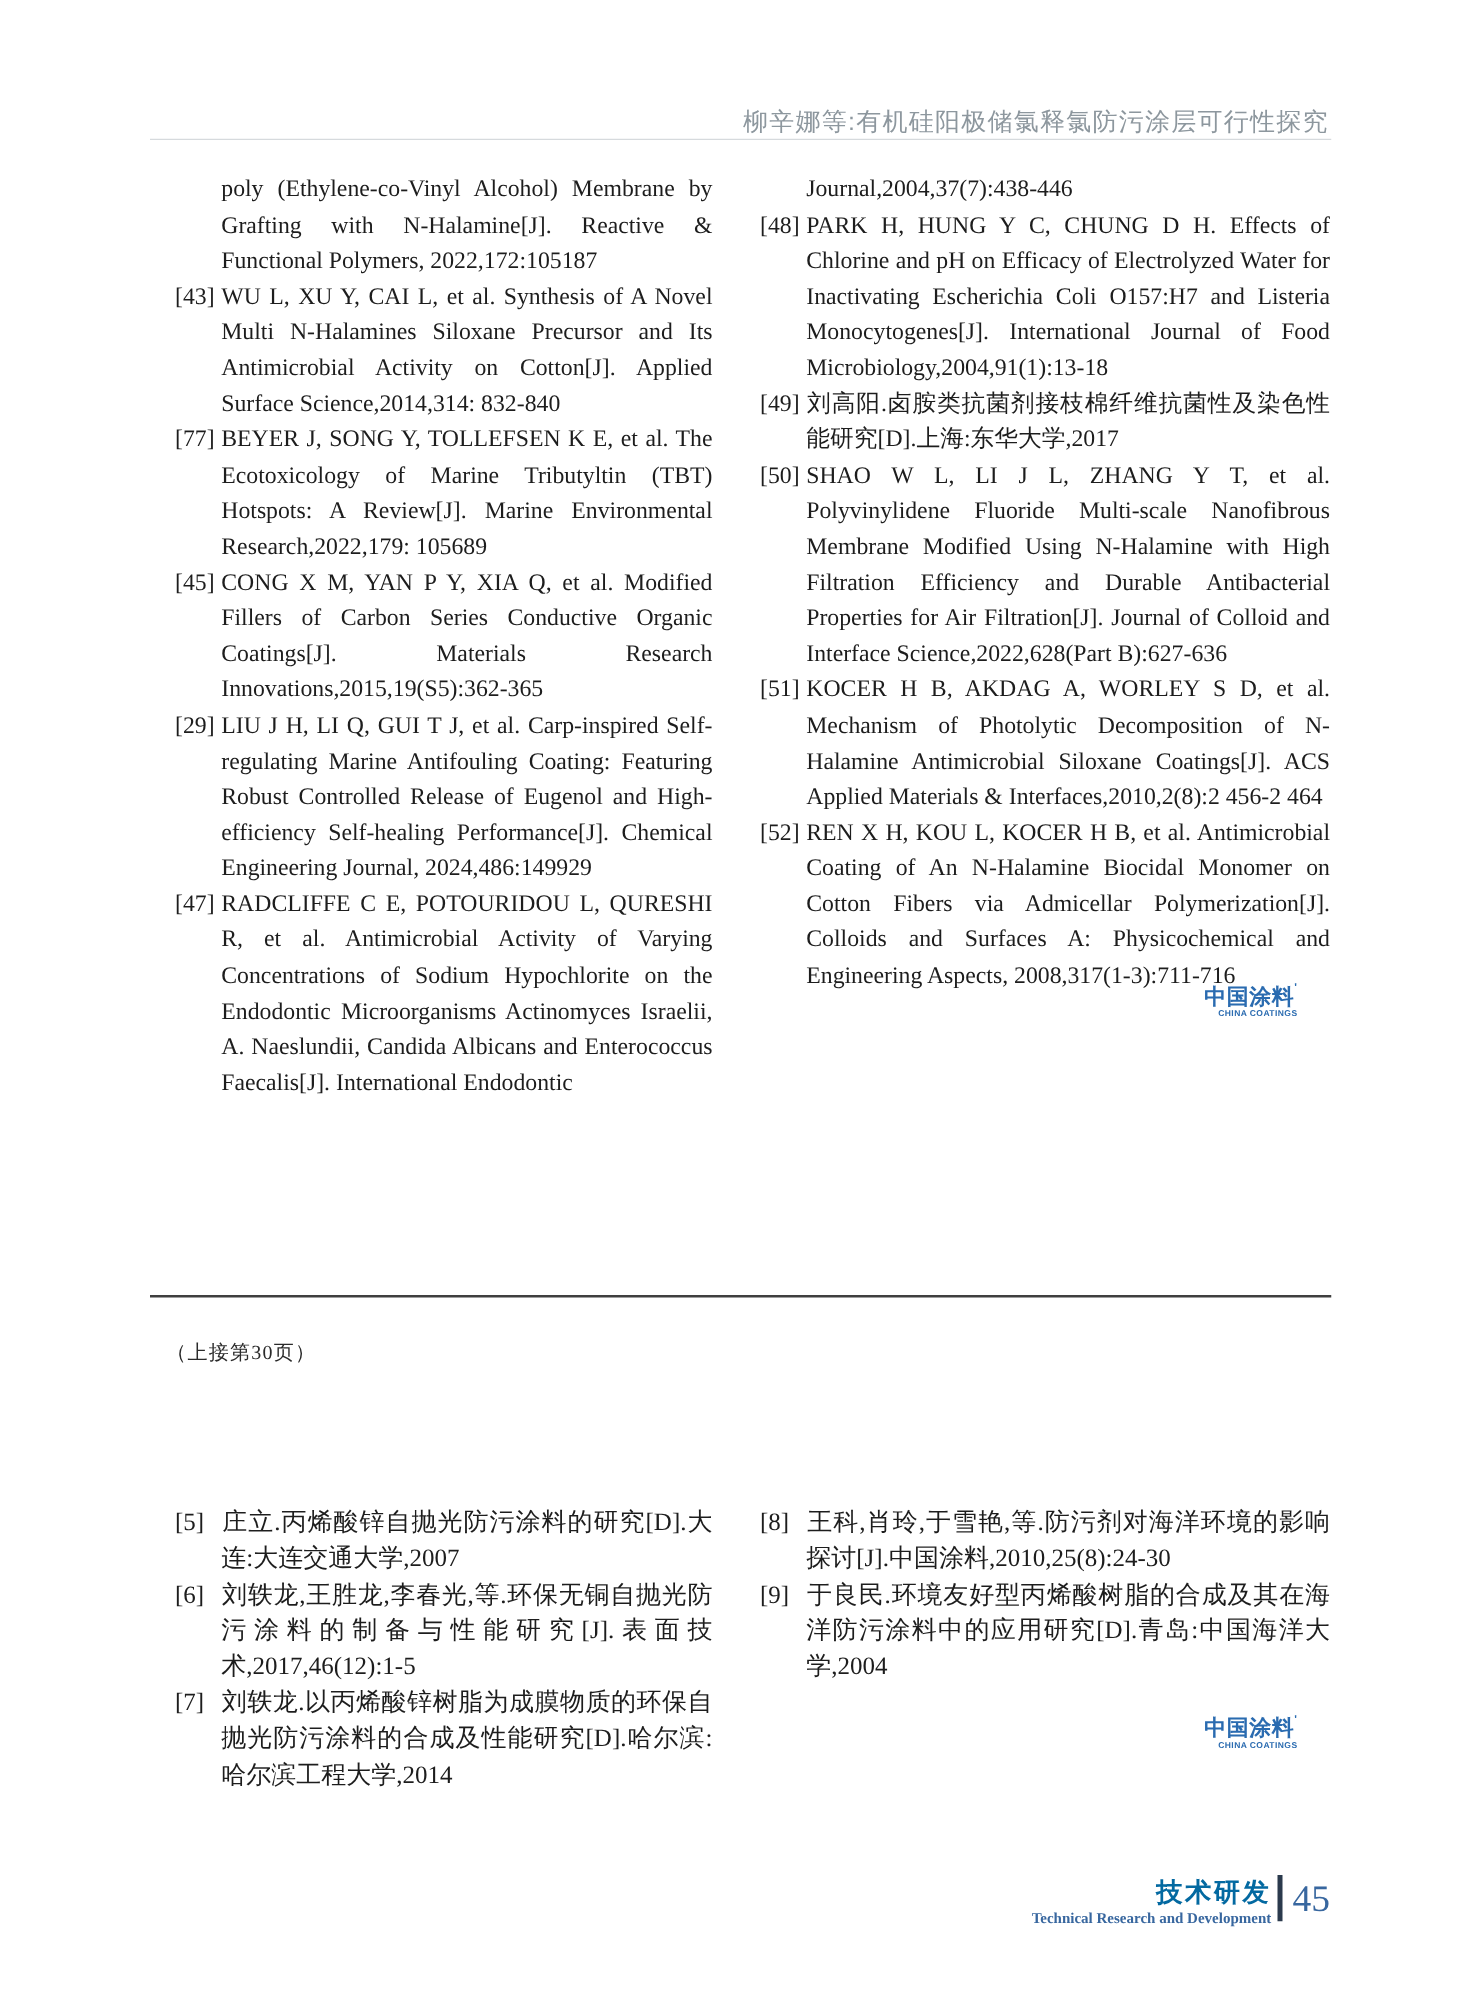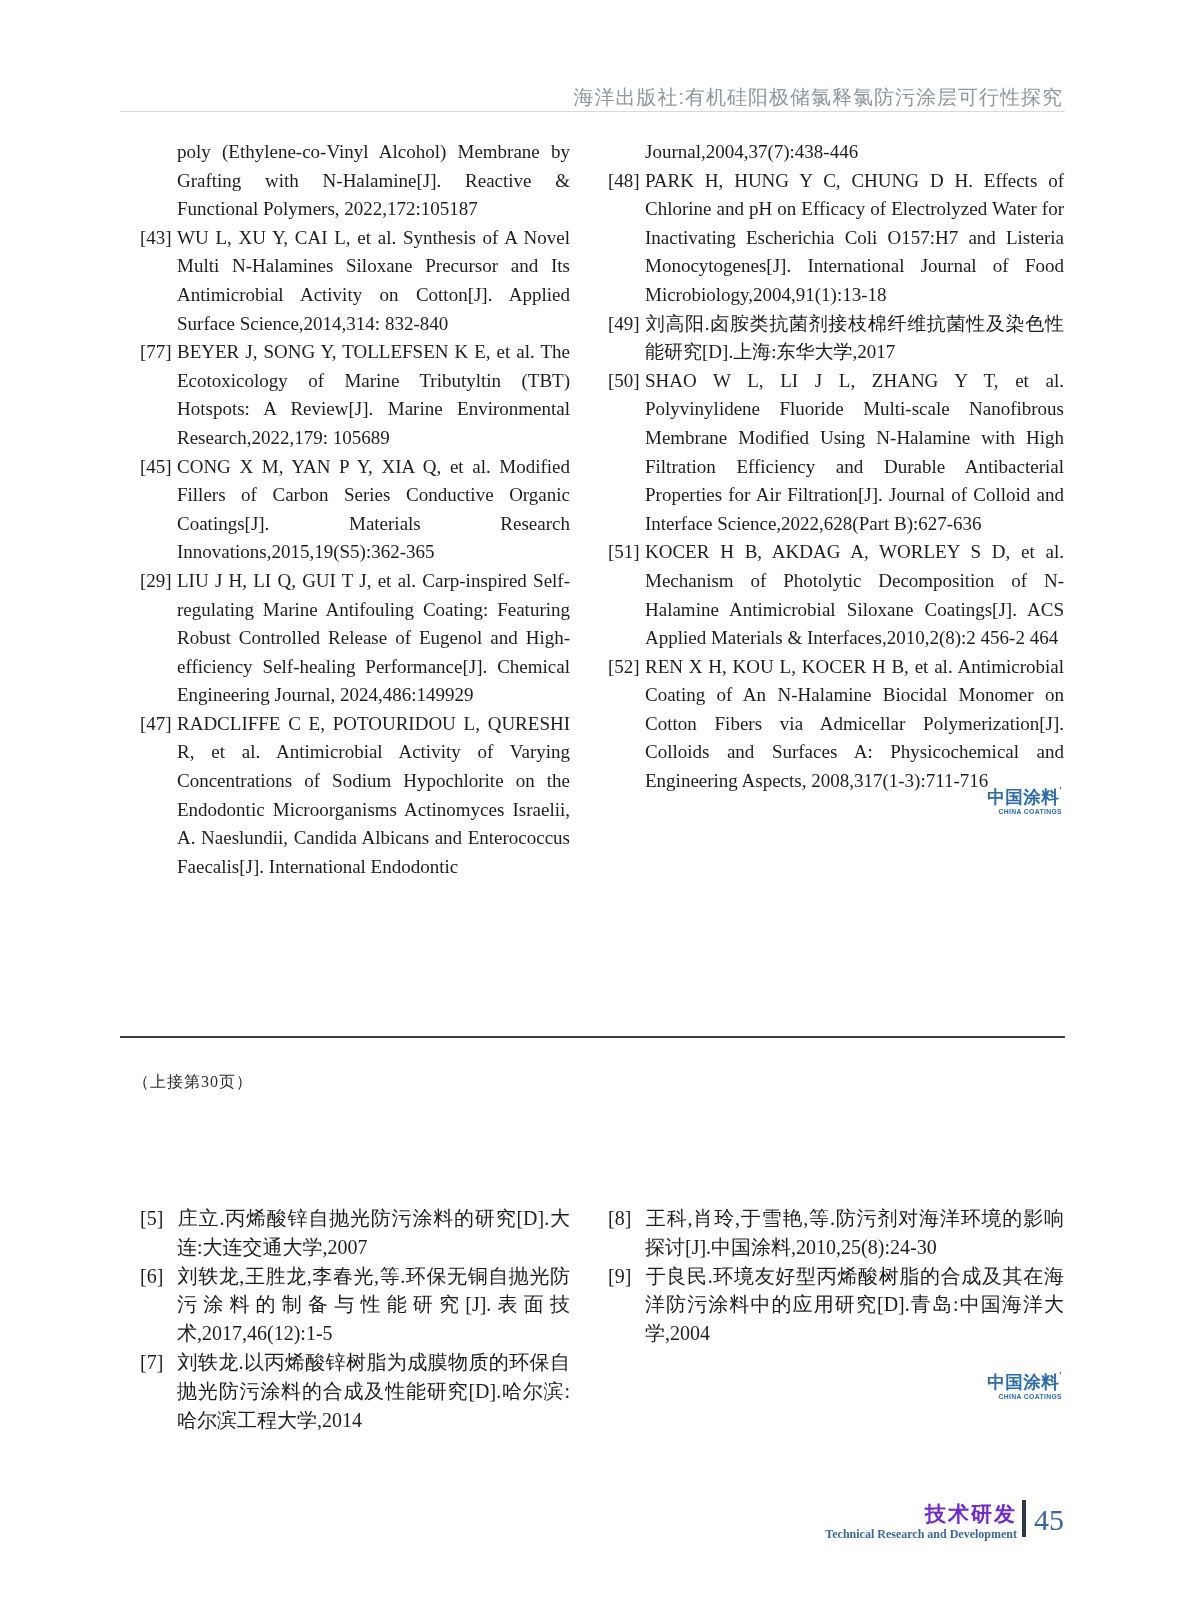--- a/index.html
+++ b/index.html
@@ -54,21 +54,20 @@
   }
   
   .logo {
     position: absolute;
     left: 963px;
     width: 75px;
     text-align: right;
     color: #2a6bb0;
     font-family: "Liberation Sans", "DejaVu Sans", sans-serif;
     line-height: 1;
-    margin-left: 24px;
   }
   .logo-cn {
     font-size: 17.5px;
     font-weight: bold;
     letter-spacing: 0.5px;
     white-space: nowrap;
   }
   .logo-tick {
     font-size: 9px;
     vertical-align: top;
@@ -101,21 +100,21 @@
   }
   
   .footer-section-cn {
     position: absolute;
     right: 170px;
     top: 1500px;
     font-family: "Liberation Sans", "DejaVu Sans", sans-serif;
     font-size: 21px;
     font-weight: bold;
     letter-spacing: 2px;
-    color: #6d28d9;
+    color: #0369a1;
     white-space: nowrap;
   }
   .footer-section-en {
     position: absolute;
     right: 170px;
     top: 1527px;
     font-size: 12px;
     font-weight: bold;
     color: #38679f;
     white-space: nowrap;
@@ -134,21 +133,21 @@
     top: 1503px;
     font-size: 30px;
     color: #38679f;
   }
 </style>
 </head>
 <body>
 
 <div class="page">
 
-  <div class="running-title">海洋出版社:有机硅阳极储氯释氯防污涂层可行性探究</div>
+  <div class="running-title">柳辛娜等:有机硅阳极储氯释氯防污涂层可行性探究</div>
   <div class="header-rule"></div>
 
   <div class="refcol en" id="top-left">
     <div class="ref"><span class="ref-marker"></span><span class="ref-text">poly (Ethylene-co-Vinyl Alcohol) Membrane by Grafting with N-Halamine[J]. Reactive &amp; Functional Polymers, 2022,172:105187</span></div>
     <div class="ref"><span class="ref-marker">[43]</span><span class="ref-text">WU L, XU Y, CAI L, et al. Synthesis of A Novel Multi N-Halamines Siloxane Precursor and Its Antimicrobial Activity on Cotton[J]. Applied Surface Science,2014,314: 832-840</span></div>
     <div class="ref"><span class="ref-marker">[77]</span><span class="ref-text">BEYER J, SONG Y, TOLLEFSEN K E, et al. The Ecotoxicology of Marine Tributyltin (TBT) Hotspots: A Review[J]. Marine Environmental Research,2022,179: 105689</span></div>
     <div class="ref"><span class="ref-marker">[45]</span><span class="ref-text">CONG X M, YAN P Y, XIA Q, et al. Modified Fillers of Carbon Series Conductive Organic Coatings[J]. Materials Research Innovations,2015,19(S5):362-365</span></div>
     <div class="ref"><span class="ref-marker">[29]</span><span class="ref-text">LIU J H, LI Q, GUI T J, et al. Carp-inspired Self-regulating Marine Antifouling Coating: Featuring Robust Controlled Release of Eugenol and High-efficiency Self-healing Performance[J]. Chemical Engineering Journal, 2024,486:149929</span></div>
     <div class="ref"><span class="ref-marker">[47]</span><span class="ref-text">RADCLIFFE C E, POTOURIDOU L, QURESHI R, et al. Antimicrobial Activity of Varying Concentrations of Sodium Hypochlorite on the Endodontic Microorganisms Actinomyces Israelii, A. Naeslundii, Candida Albicans and Enterococcus Faecalis[J]. International Endodontic</span></div>
   </div>

